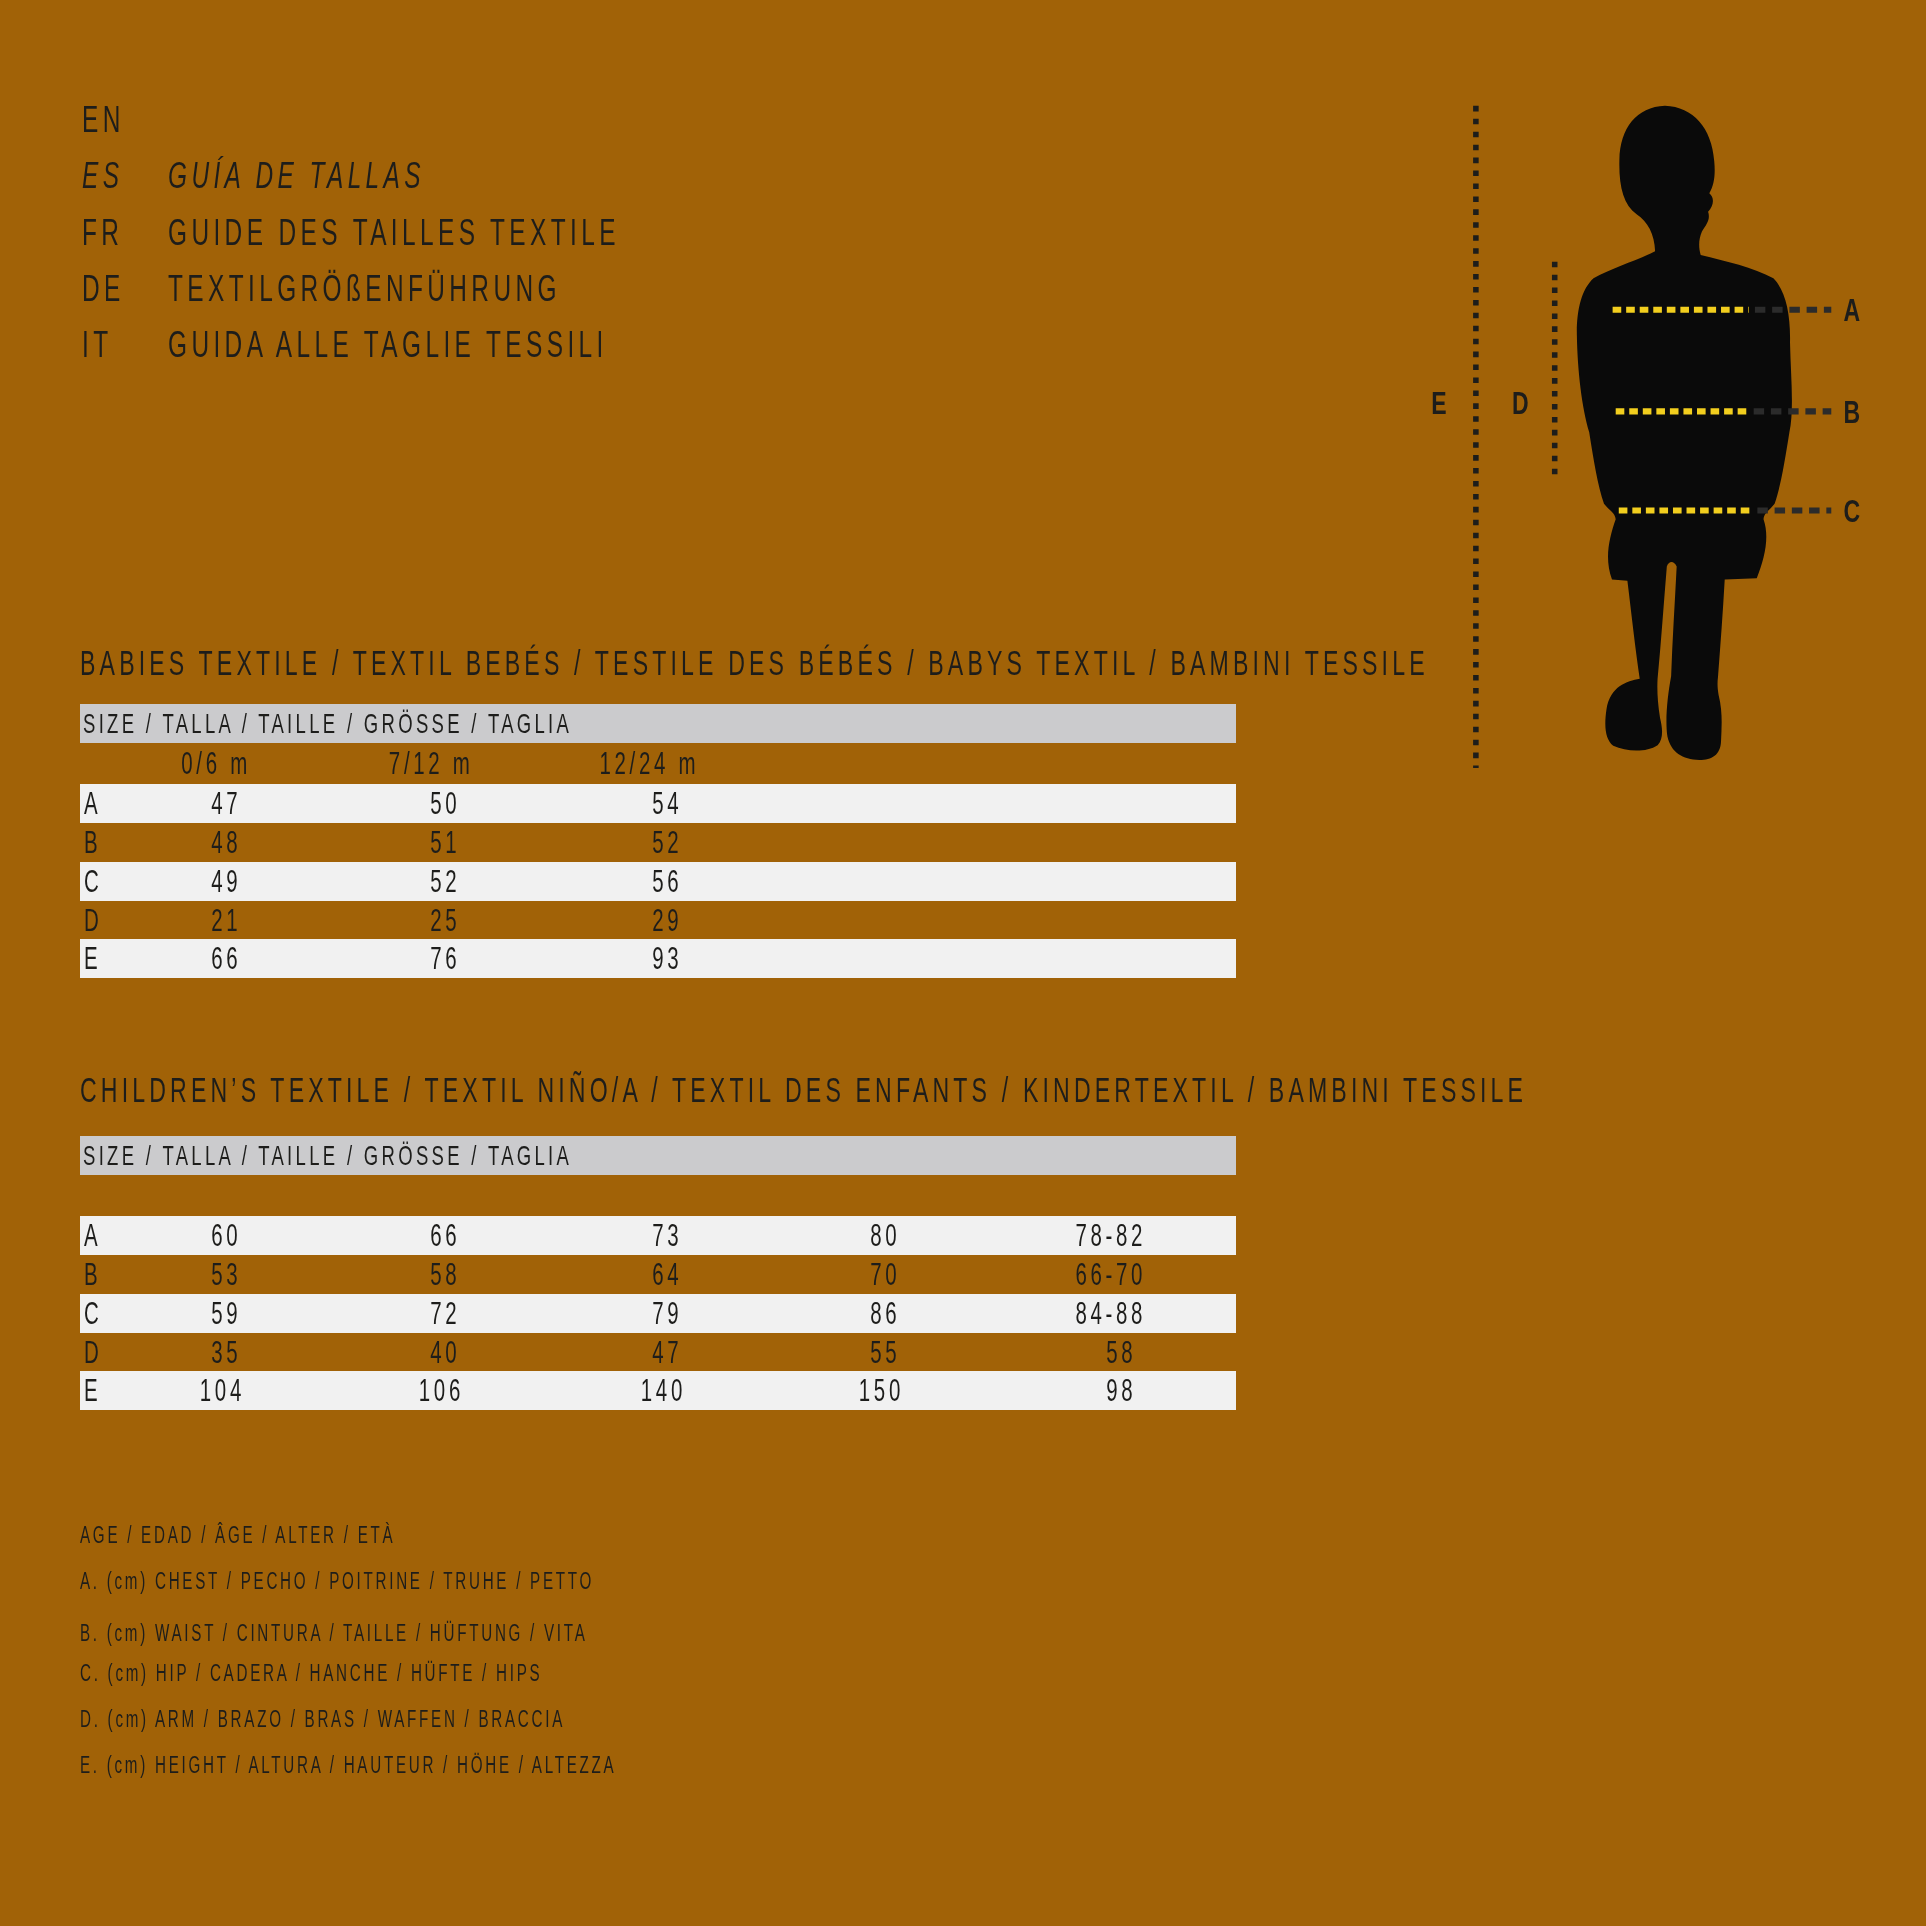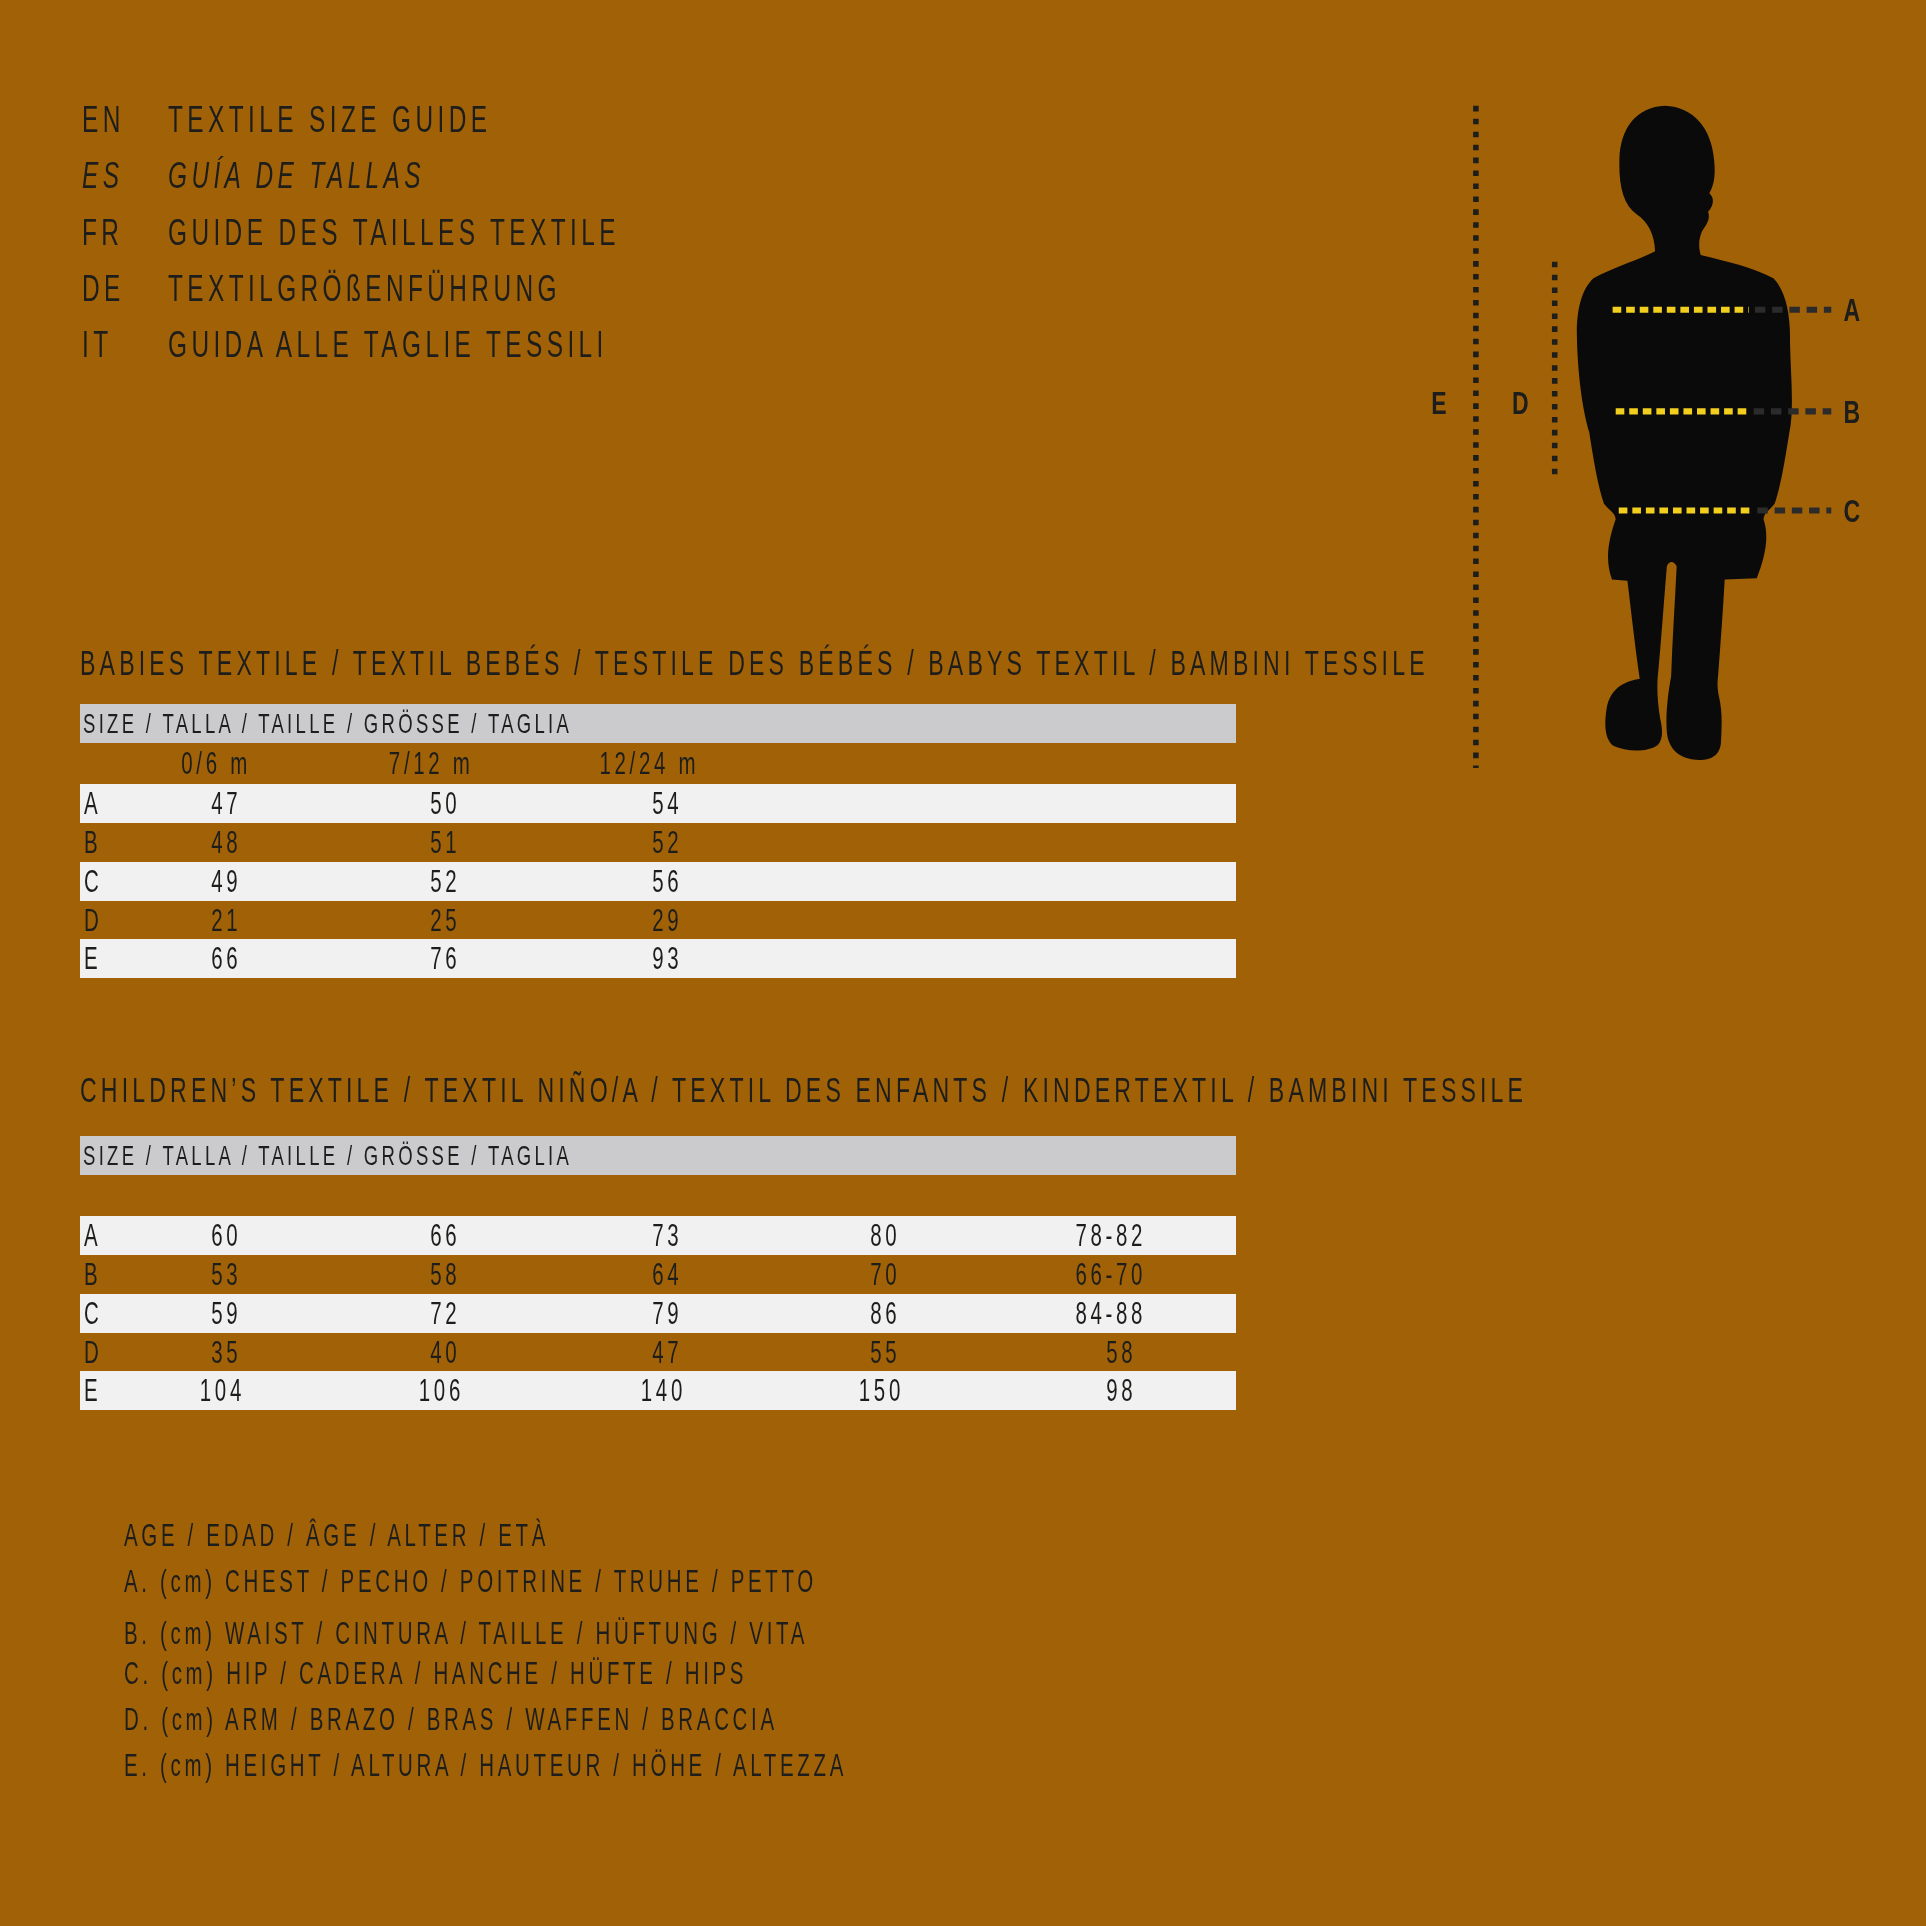--- a/index.html
+++ b/index.html
@@ -34,34 +34,33 @@
   
   .size-table{position:absolute;left:80px;width:1156px;}
   .tbar{position:absolute;left:0;width:1156px;height:39px;line-height:39px;background:#cbcbcd;font-size:28px;padding-left:2.5px;box-sizing:border-box;}
   .trow{position:absolute;left:0;width:1156px;height:39px;line-height:39px;font-size:31px;}
   .trow.hdr{height:37px;line-height:41px;}
   .trow.stripe{background:#f1f1f1;}
   .rlabel{position:absolute;left:3.7px;top:0;}
   .cell{position:absolute;top:0;}
   .c1{left:154px;} .c2{left:373px;} .c3{left:595px;} .c4{left:813px;} .c5{left:1049px;}
   
-  .legend-line{position:absolute;left:80px;height:37px;line-height:37px;font-size:31px;margin-left:44px;}
+  .legend-line{position:absolute;left:80px;height:37px;line-height:37px;font-size:23px;}
   
   #figure-svg{position:absolute;left:1405px;top:80px;width:499px;height:696px;}
   .measure-label{font-family:"Liberation Sans",sans-serif;font-weight:bold;font-size:52px;fill:#1d1d1b;}
 </style>
 </head>
 <body>
 
 <div id="canvas">
 
   <div>
     <div class="lang-row" style="top:92px;">
       <span class="lang-code"><span class="cond">EN</span></span>
-      <span class="lang-title"><span class="cond">TEXTILE SIZE GUIDE</span></span>
     </div>
     <div class="lang-row" style="top:148px;font-style:italic;">
       <span class="lang-code"><span class="cond">ES</span></span>
       <span class="lang-title"><span class="cond">GUÍA DE TALLAS</span></span>
     </div>
     <div class="lang-row" style="top:205px;">
       <span class="lang-code"><span class="cond">FR</span></span>
       <span class="lang-title"><span class="cond">GUIDE DES TAILLES TEXTILE</span></span>
     </div>
     <div class="lang-row" style="top:261px;">

